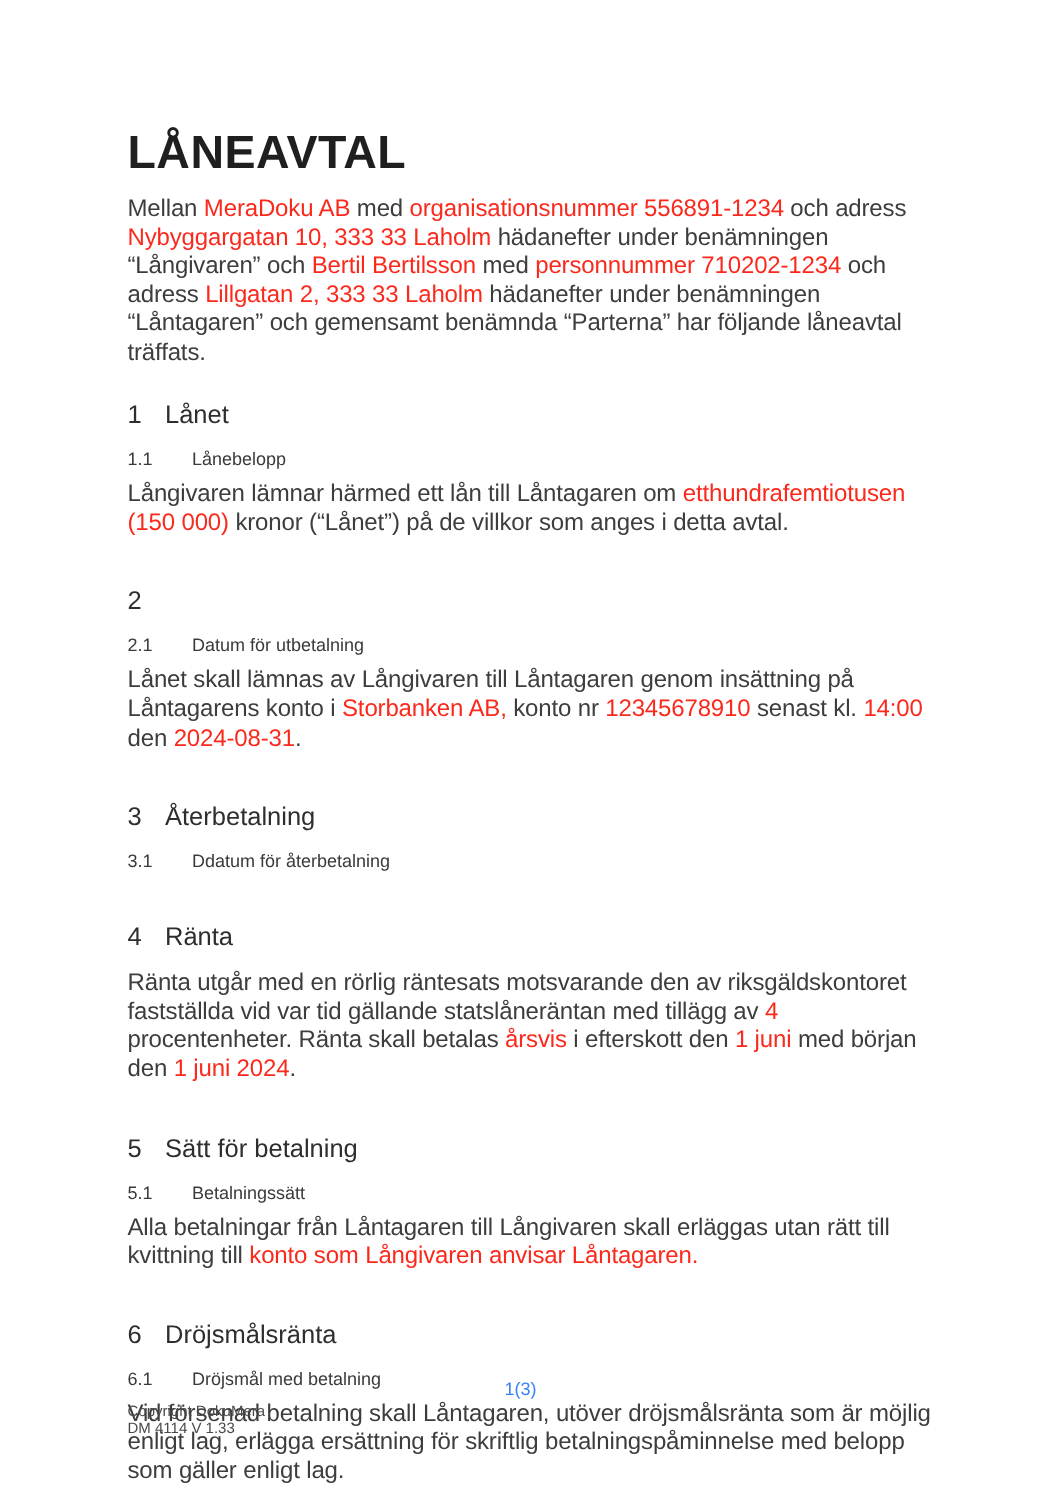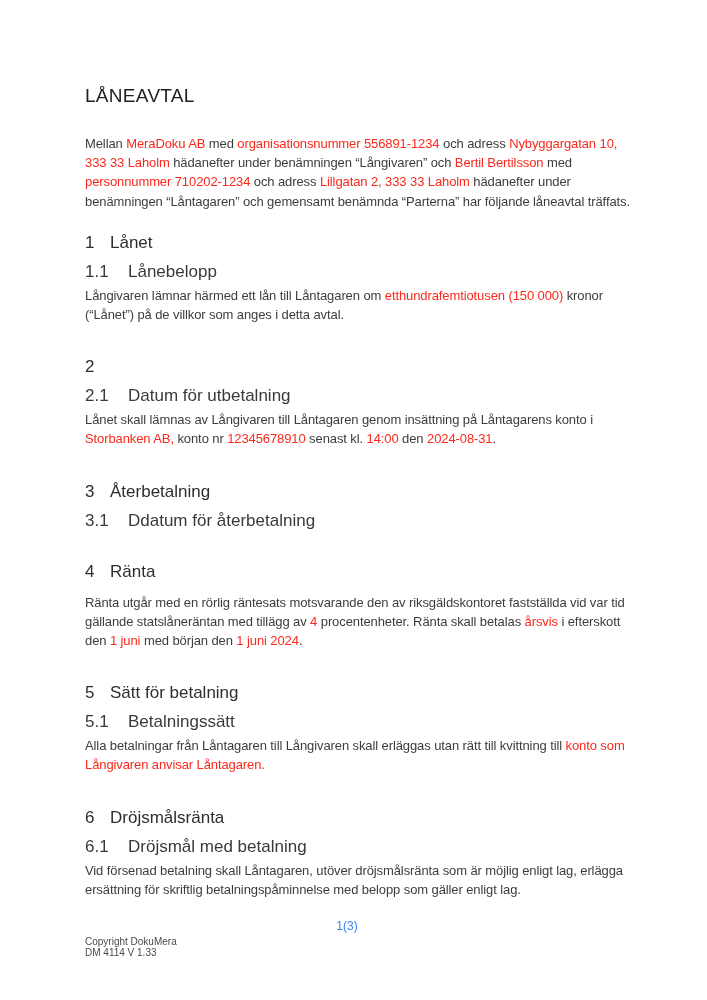--- a/index.html
+++ b/index.html
@@ -21,30 +21,30 @@
     color: var(--body-text);
     overflow: hidden;
   }
   .content {
     position: absolute;
     left: 85px;
     top: 86px;
     width: 545px;
   }
   h1.doc-title {
-    margin: 0 0 28px 0;
-    font-size: 19px;
+    margin: 0 0 11px 0;
+    font-size: 31px;
     line-height: 1.05;
-    font-weight: 400;
+    font-weight: 700;
     color: #1f1f1f;
     letter-spacing: 0.3px;
   }
   p.para {
     margin: 0;
-    font-size: 13px;
+    font-size: 16px;
     line-height: 19.2px;
     letter-spacing: -0.1px;
     color: var(--body-text);
   }
   span.red { color: var(--red); }
   .section { margin-top: 32px; }
   .section:first-child { margin-top: 21px; }
   h2.sec-heading {
     display: flex;
     margin: 0 0 11px 0;
@@ -52,21 +52,21 @@
     line-height: 21px;
     font-weight: 400;
     color: #2e2e2e;
   }
   h2.sec-heading .num {
     flex: 0 0 25px;
   }
   h3.sub-heading {
     display: flex;
     margin: 0 0 6px 0;
-    font-size: 17px;
+    font-size: 12px;
     line-height: 16px;
     font-weight: 400;
     color: #3a3a3a;
   }
   h3.sub-heading .num {
     flex: 0 0 43px;
   }
   .page-number {
     position: absolute;
     top: 919px;

